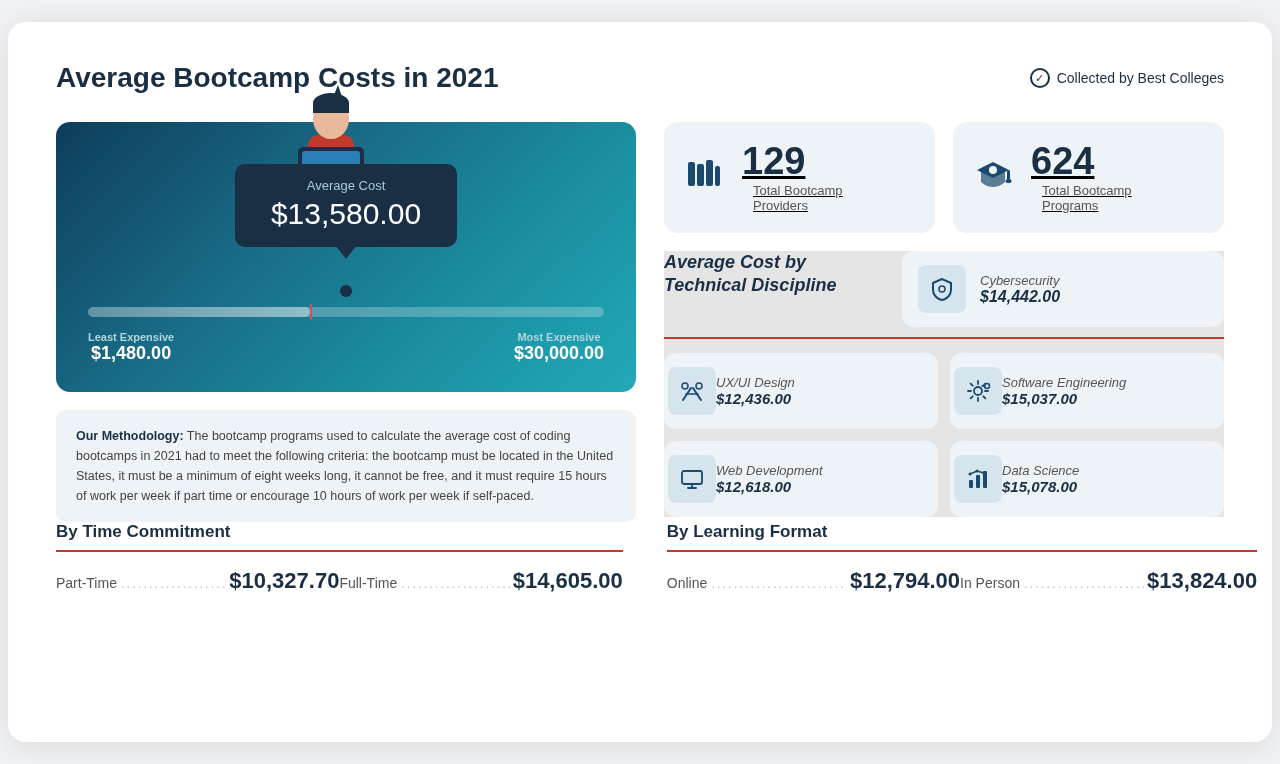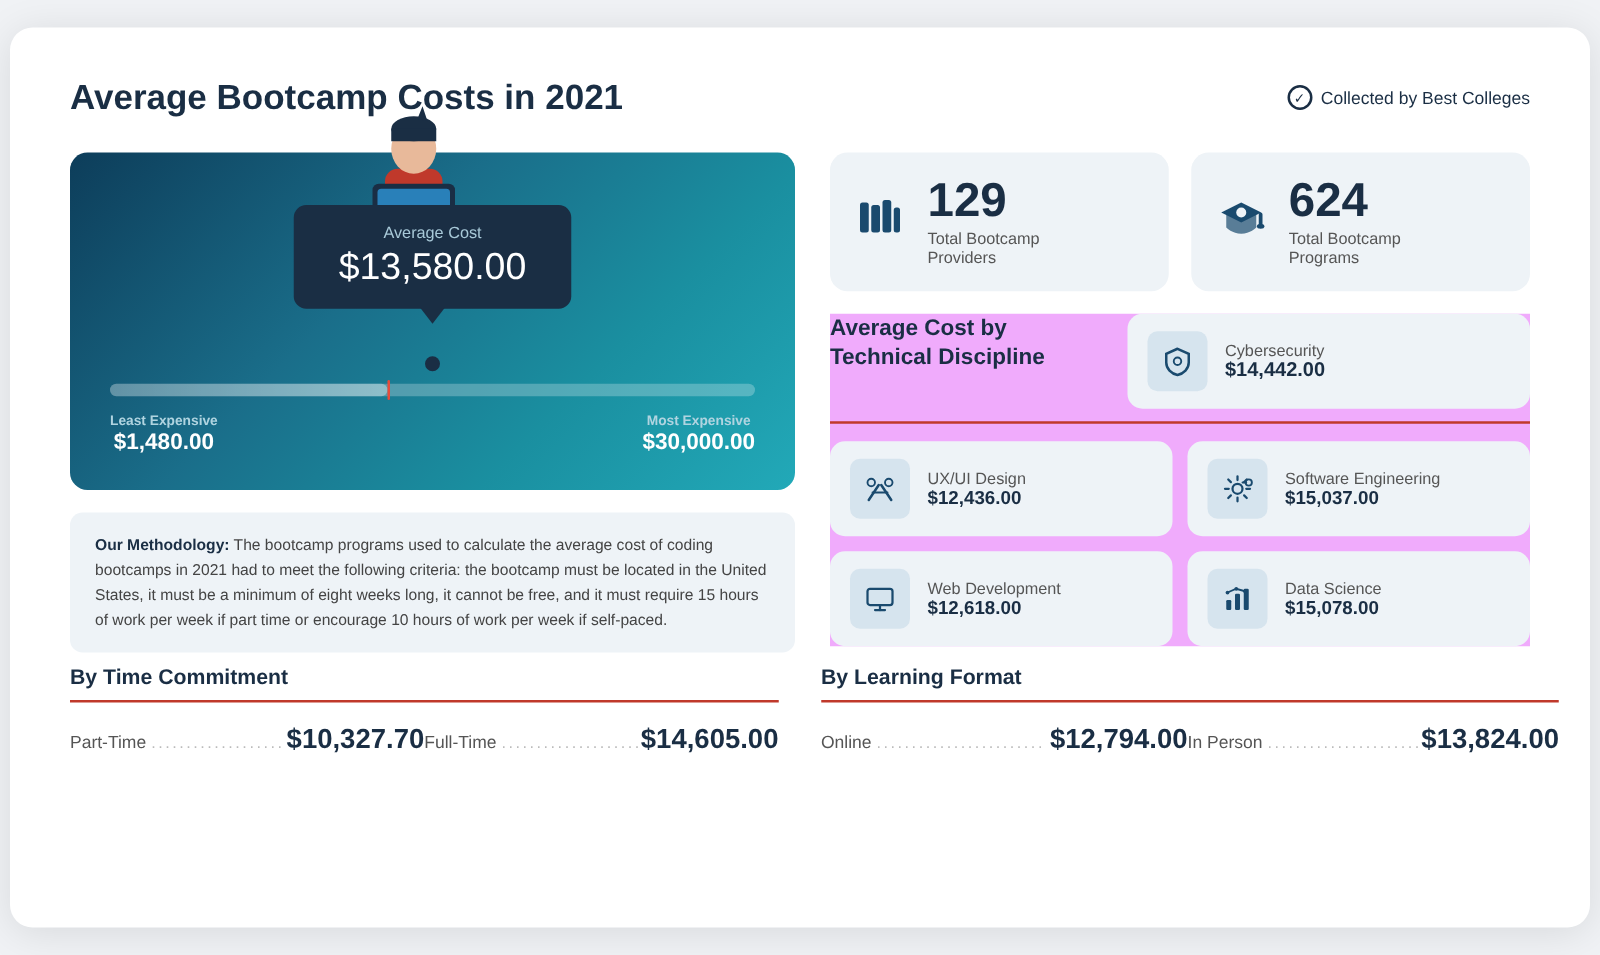--- a/index.html
+++ b/index.html
@@ -166,20 +166,21 @@
     .right-panel {
       flex: 1;
       display: flex;
       flex-direction: column;
       gap: 18px;
     }
     
     .stats-row {
       display: flex;
       gap: 18px;
+      text-decoration: underline;
     }
     .stat-card {
       flex: 1;
       background: #eef3f7;
       border-radius: 14px;
       padding: 20px 20px 20px 20px;
       display: flex;
       align-items: center;
       gap: 18px;
     }
@@ -190,24 +191,26 @@
     .stat-number {
       font-size: 38px;
       font-weight: 700;
       color: #1a2e44;
       line-height: 1;
     }
     .stat-label {
       font-size: 13px;
       color: #555;
       margin-top: 3px;
+      margin-left: 11px;
     }
     
     .discipline-section {
-      background: #f0abfc;
+      background: #e5e5e5;
+      font-style: italic;
     }
     .discipline-header {
       display: flex;
       align-items: flex-start;
       gap: 18px;
       margin-bottom: 10px;
     }
     .discipline-title {
       font-size: 18px;
       font-weight: 700;
@@ -242,42 +245,40 @@
     .cyber-value { font-size: 16px; font-weight: 700; color: #1a2e44; }
 
     .discipline-grid {
       display: grid;
       grid-template-columns: 1fr 1fr;
       gap: 12px;
     }
     .discipline-card {
       background: #eef3f7;
       border-radius: 12px;
-      padding: 14px 16px;
-      display: flex;
-      align-items: center;
-      gap: 14px;
+      padding: 14px 4px;
+      display: flex;
+      align-items: center;
     }
     .disc-icon {
       font-size: 22px;
       color: #1a4a6e;
       background: #d6e4ee;
       border-radius: 8px;
       width: 48px; height: 48px;
       display: flex; align-items: center; justify-content: center;
       flex-shrink: 0;
     }
     .disc-label { font-size: 13px; color: #555; }
     .disc-value { font-size: 15px; font-weight: 700; color: #1a2e44; }
 
     
     .bottom-section {
       display: flex;
-      gap: 34px;
-      margin-top: 10px;
+      gap: 44px;
     }
     .bottom-block {
       flex: 1;
     }
     .bottom-title {
       font-size: 17px;
       font-weight: 700;
       color: #1a2e44;
       margin-bottom: 8px;
     }

